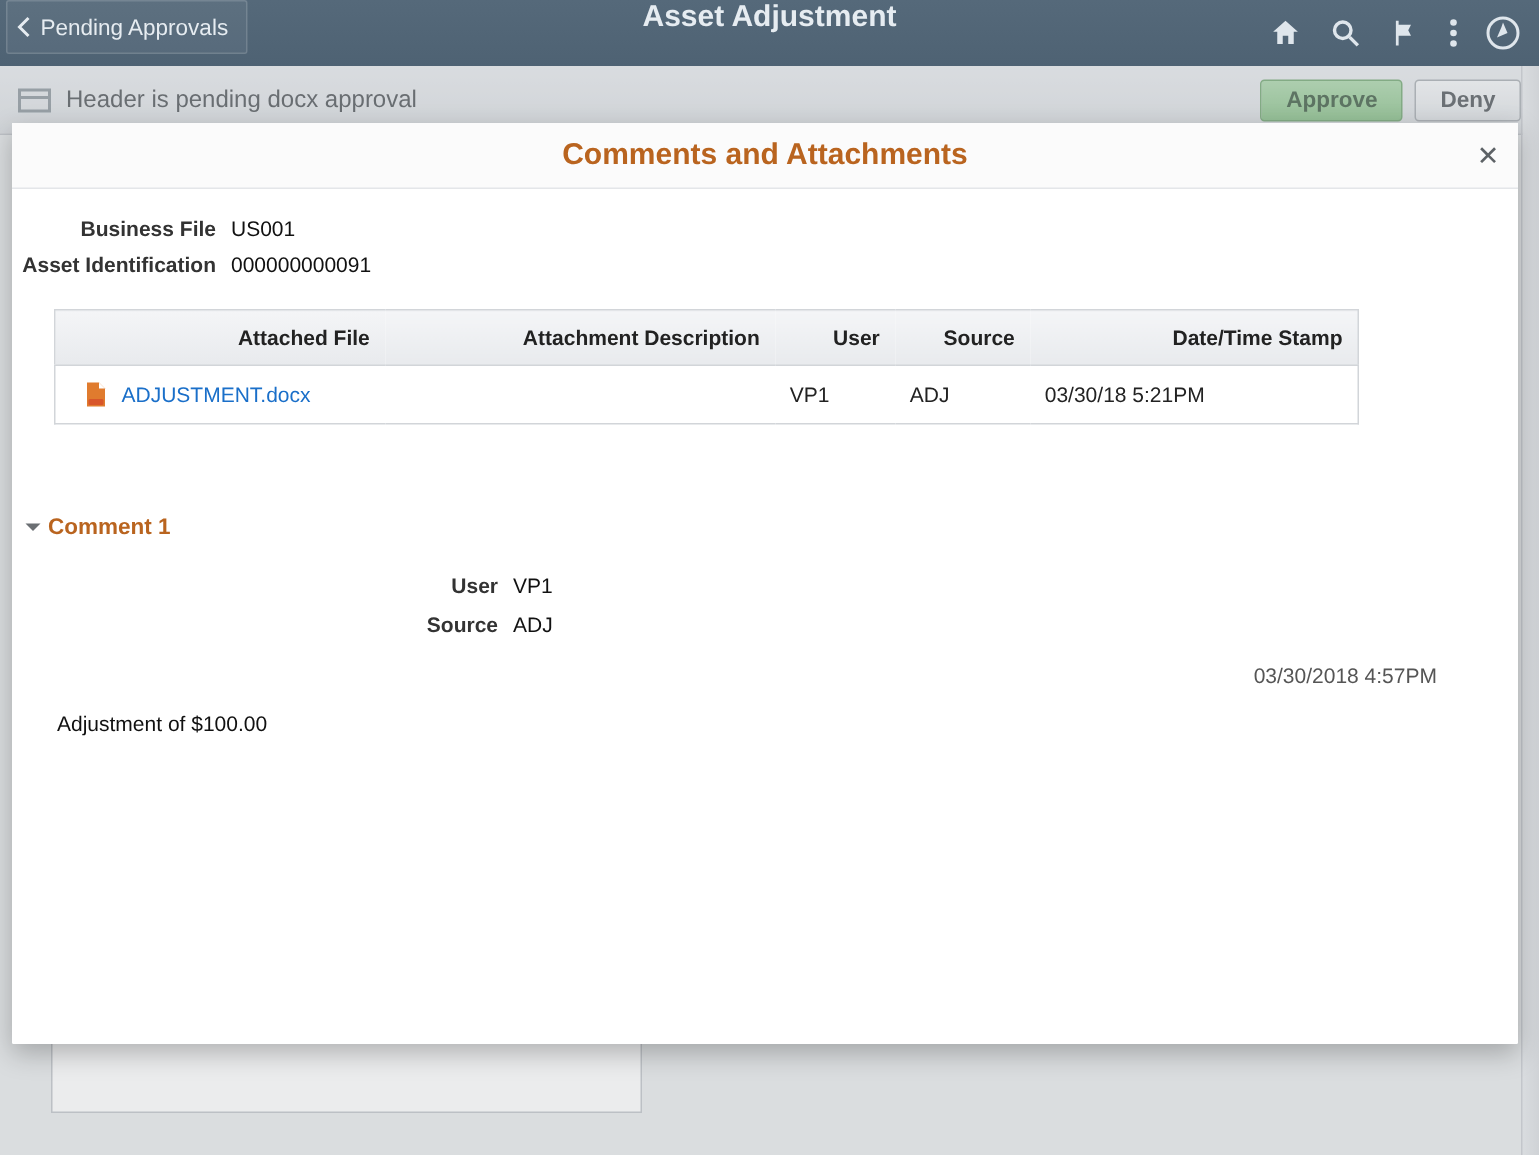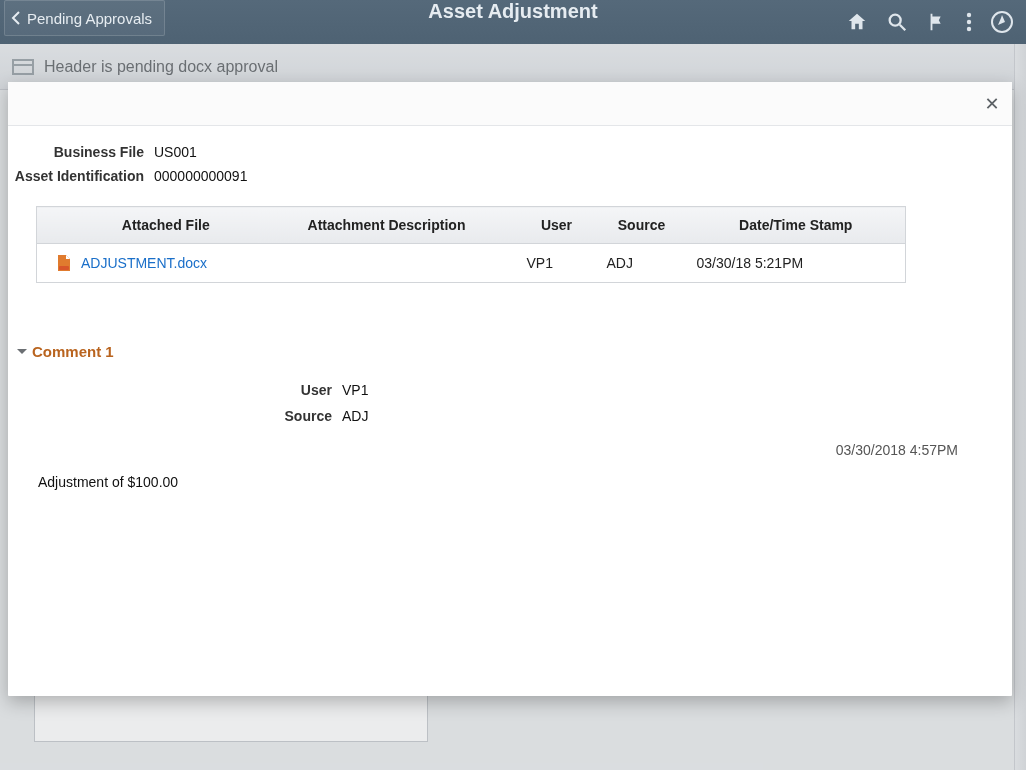--- a/index.html
+++ b/index.html
@@ -150,21 +150,21 @@
   
   .att-table {
     margin: 22px 0 0 28px;
     width: 870px;
     border: 1px solid #d2d5d9;
     border-collapse: collapse;
     font-size: 14px;
   }
   .att-table th {
     background: linear-gradient(#f4f5f7,#e8eaed);
-    text-align: center;
+    text-align: right;
     font-weight: bold;
     padding: 10px 10px;
     border-bottom: 1px solid #d2d5d9;
     color: #222;
     margin-top: 32px;
   }
   .att-table th:first-child { padding-left: 48px; }
   .att-table td {
     padding: 10px 10px;
     color: #222;
@@ -240,30 +240,35 @@
           <circle cx="12" cy="12" r="10" stroke="#dfe6ec" stroke-width="2" fill="none"></circle>
           <path d="M12 5l3 7-7 3 3-7z" fill="#dfe6ec"></path>
         </svg>
     </span>
   </div>
 </div>
 
 <div class="approval-bar">
   <span class="header-chip"></span>
   <span class="approval-text">Header is pending docx approval</span>
+  <div class="btns">
+    <button class="btn approve">Approve</button>
+    <button class="btn">Deny</button>
+  </div>
 </div>
 
 <div class="scrollbar-stub"></div>
 
 <textarea class="bg-textarea" style=""></textarea>
 
 <div class="dimmer"></div>
 
 <div class="modal">
   <div class="modal-header">
+    <div class="modal-title">Comments and Attachments</div>
     <div class="modal-close">
       <span>✕</span>
     </div>
   </div>
   <div class="modal-body">
 
     <div class="kv-row">
       <div class="kv-label">Business File</div>
       <div class="kv-value">US001</div>
     </div>

